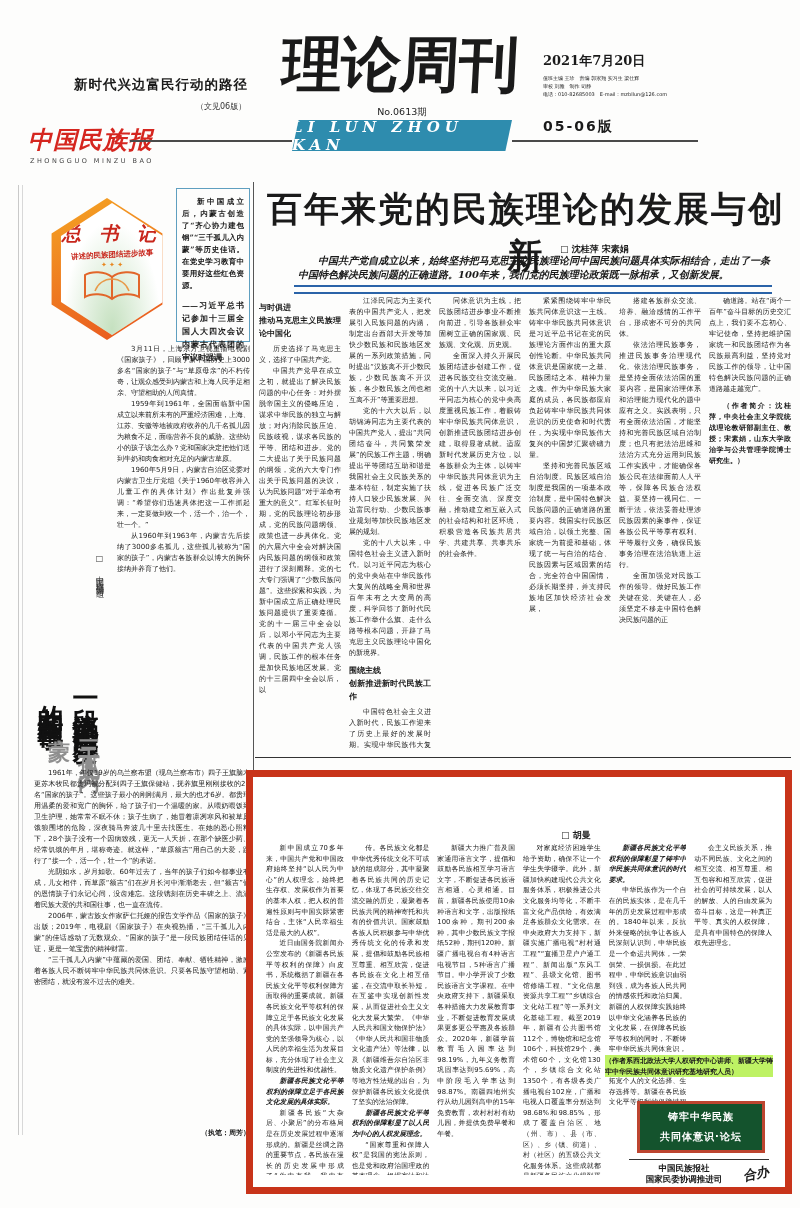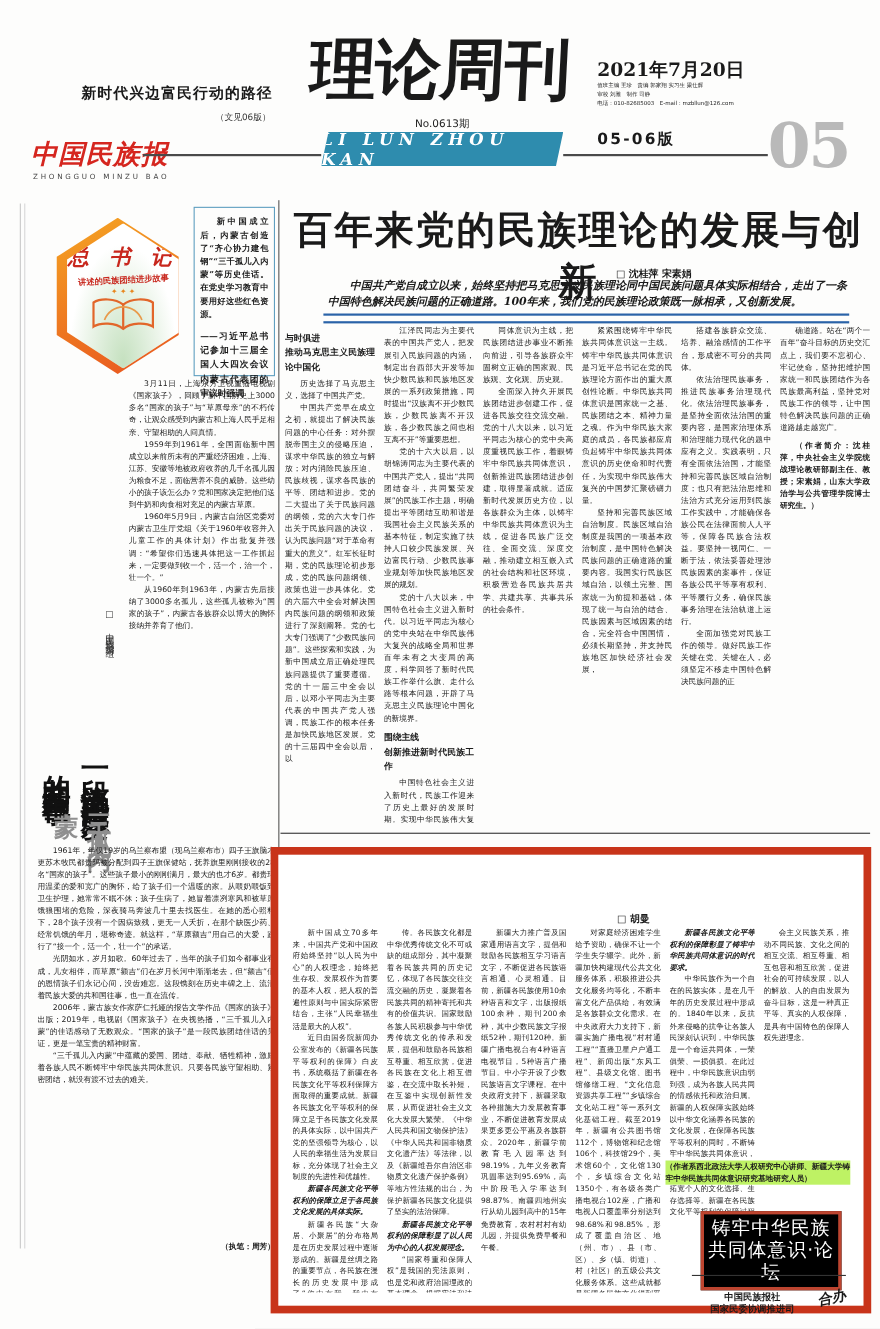--- a/index.html
+++ b/index.html
@@ -8,21 +8,21 @@
   .abs{position:absolute;}
   
   .tagline{left:74px;top:76px;width:175px;font-size:13.5px;font-weight:bold;letter-spacing:1px;}
   .tagline-note{left:196px;top:101px;font-size:8px;color:#333;}
   .logo{left:28px;top:124px;font-size:24px;font-weight:900;color:#d5261f;
         font-family:"DejaVu Serif",serif;font-style:italic;letter-spacing:1px;}
   .logo-sub{left:30px;top:157px;font-size:6.5px;letter-spacing:2.5px;color:#444;}
   .masthead{left:272px;top:22px;width:256px;font-size:60px;font-weight:900;
         font-family:"DejaVu Serif",serif;letter-spacing:-1px;transform:skewX(-3deg);
         text-align:center;line-height:1.4;}
-  .date{left:543px;top:52px;font-size:17px;font-weight:bold;font-family:"DejaVu Serif",serif;}
+  .date{left:543px;top:52px;font-size:13px;font-weight:bold;font-family:"DejaVu Serif",serif;}
   .staff{left:543px;top:74px;font-size:5px;line-height:8px;color:#222;width:170px;}
   .issue{left:292px;top:106px;width:220px;text-align:center;font-size:9.5px;color:#222;}
   .banner{left:292px;top:120px;width:220px;height:31px;background:#2e8cae;
         clip-path:polygon(3% 0,100% 0,97% 100%,0 100%);
         display:flex;align-items:center;justify-content:center;}
   .banner span{color:#fff;font-family:"DejaVu Serif",serif;font-style:italic;font-weight:bold;
         font-size:15px;letter-spacing:5px;}
   .edition{left:543px;top:118px;font-size:14px;font-weight:bold;letter-spacing:2px;}
   .bigpage{left:698px;top:100px;font-size:56px;font-weight:bold;color:#b9b9b9;
         font-family:"DejaVu Serif",serif;letter-spacing:-2px;}
@@ -77,26 +77,26 @@
   
   .redbox{left:246px;top:770px;width:532px;height:410px;border:7px solid #c8341a;background:#fff;}
   .b-headline{left:0;top:10px;width:532px;text-align:center;font-size:28px;font-weight:900;
         font-family:"DejaVu Serif",serif;letter-spacing:1px;}
   .b-byline{left:308px;top:52px;font-size:9px;font-weight:bold;}
   .b-cols{left:13px;top:66px;width:506px;height:332px;display:flex;gap:8px;}
   .b-cols .col{flex:1;height:332px;overflow:hidden;font-size:6.8px;line-height:10.6px;text-align:justify;}
   .b-cols .short{height:266px;}
   .b-author{left:352px;top:278px;width:168px;font-size:7px;line-height:11px;font-weight:900;
         font-family:"DejaVu Serif",serif;text-align:justify;background:#bef264;}
-  .forum{left:384px;top:324px;width:118px;background:#000000;border:3px solid #bd4530;
-        color:#fff;text-align:center;font-weight:400;font-size:17px;line-height:20px;
+  .forum{left:384px;top:324px;width:118px;background:#14532d;border:3px solid #bd4530;
+        color:#fff;text-align:center;font-weight:700;font-size:10px;line-height:20px;
         letter-spacing:1px;padding:3px 2px;}
   .org{left:376px;top:382px;width:140px;border-top:1px solid #333;padding-top:3px;
         display:flex;align-items:center;gap:4px;}
-  .org-names{flex:1;text-align:center;font-size:8.5px;font-weight:900;line-height:11px;margin-top:12px;}
+  .org-names{flex:1;text-align:center;font-size:8.5px;font-weight:900;line-height:11px;}
   .org-co{font-size:13px;font-weight:900;font-family:"DejaVu Serif",serif;font-style:italic;
         transform:rotate(-12deg);}
 </style>
 </head>
 <body>
 
 <div class="page">
 
   <div class="abs tagline">新时代兴边富民行动的路径</div>
   <div class="abs tagline-note">（文见06版）</div>
@@ -107,21 +107,20 @@
   <div class="abs staff">
     <div>值班主编 王珍　责编 郭家翔 实习生 梁仕辉</div>
     <div>审校 刘雅　制作 司静</div>
     <div>电话：010-82685003　E-mail：mzbllun@126.com</div>
   </div>
   <div class="abs issue">No.0613期</div>
   <div class="abs banner">
     <span>LI  LUN  ZHOU  KAN</span>
   </div>
   <div class="abs edition">05-06版</div>
-  <div class="abs bigpage">05</div>
   <div class="abs rule-l"></div>
   <div class="abs rule-r"></div>
   <div class="abs edge1"></div>
   <div class="abs edge2"></div>
   <div class="abs vdivider"></div>
 
   <div class="abs badge">
     <div class="badge-in">
       <div class="badge-t1">总 书 记</div>
       <div class="badge-t2">讲述的民族团结进步故事</div>

